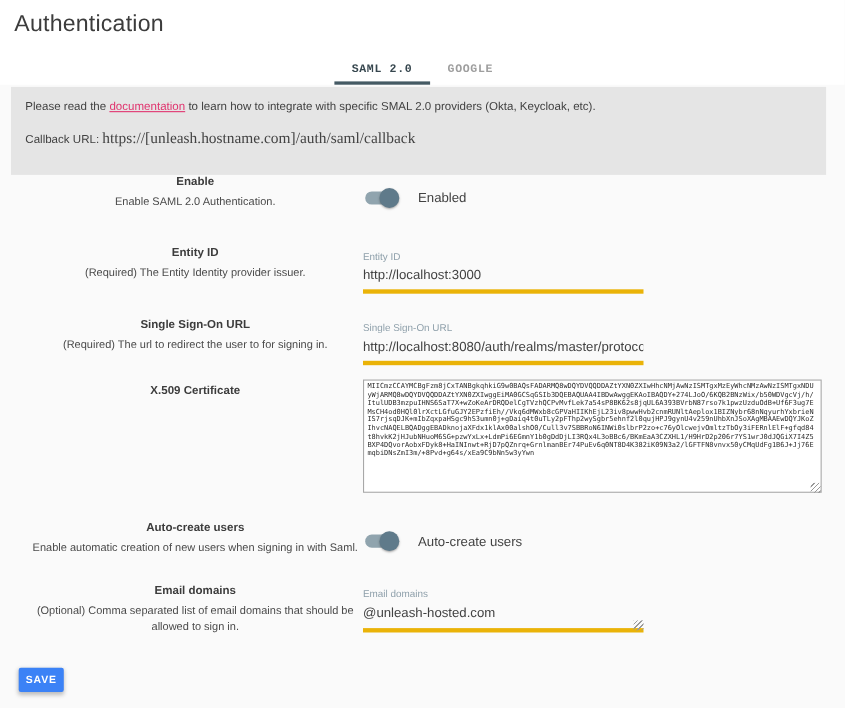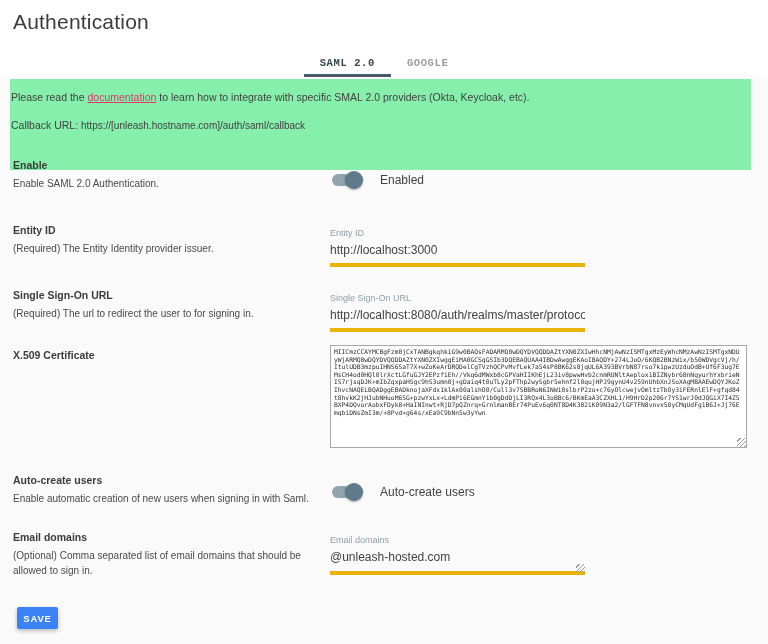--- a/index.html
+++ b/index.html
@@ -12,28 +12,28 @@
   .page-title { position:absolute; top:10px; left:13px; font-size:21px; font-weight:400; color:#3c3c3c; letter-spacing:.2px; }
 
   
   .tabs { position:absolute; top:50px; left:0; width:768px; height:26px; display:flex; justify-content:center; }
   .tab { position:relative; height:26px; padding:0 16px; display:flex; align-items:center;
          font-size:10.5px; font-weight:700; letter-spacing:.6px; color:#9e9e9e; cursor:pointer;font-family:Liberation Mono, monospace; }
   .tab.active { color:#37474f; }
   .tab.active::after { content:""; position:absolute; left:0; right:0; bottom:-1px; height:3px; background:#455a64; }
 
   
-  .info-box { position:absolute; top:79px; left:10px; width:741px; height:91px; background:#86efac; padding:12px 1px; font-size:10.5px; color:#424242; }
+  .info-box { position:absolute; top:79px; left:10px; width:741px; height:80px; background:#e5e5e5; padding:12px 13px; font-size:10.5px; color:#424242; }
   .info-box .line2 { margin-top:16px; }
   a.doc-link { color:#e0356f; text-decoration:underline; cursor:pointer; }
-  .mono { font-family:Liberation Sans, sans-serif; font-size:10px;text-align:right; }
+  .mono { font-family:Liberation Serif, serif; font-size:14px;text-align:right; }
 
   
   .row { position:absolute; left:13px; width:742px; }
-  .col-left { position:absolute; left:0; top:0; width:305px; }
+  .col-left { position:absolute; left:12px; top:0; width:305px;text-align:center; }
   .col-right { position:absolute; left:317px; top:0; width:425px; }
   .row-title { font-size:10.5px; font-weight:700; color:#3c3c3c; }
   .row-desc { font-size:10px; color:#4a4a4a; margin-top:5px; line-height:15px; }
 
   
   .field { width:255px; }
   .field-label { font-size:9px; color:#8fa0ab; display:block; }
   .field input, .field textarea.line-input {
     display:block; width:255px; border:none; border-bottom:4px solid #eab308; background:transparent;
     font-family:"Liberation Sans", sans-serif; font-size:12px; color:#424242;

